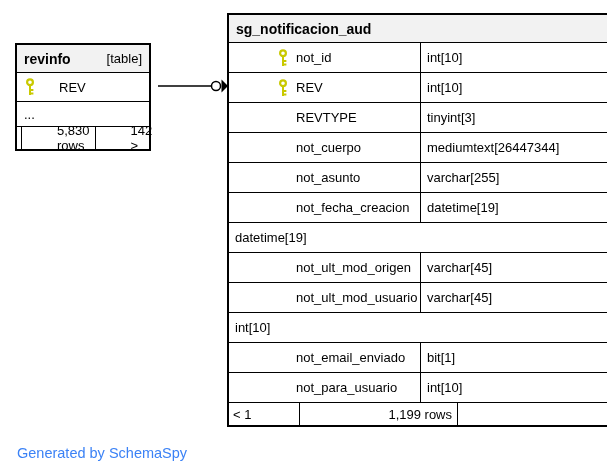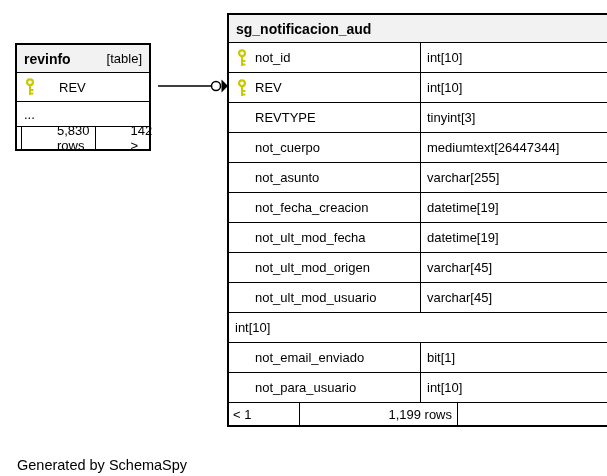--- a/index.html
+++ b/index.html
@@ -35,20 +35,21 @@
     font-size: 13px;
   }
   .tbl-sg .t-row { height: 29px; }
   .rev-row  { height: 28px; align-items: center; }
   .dots-row { height: 24px; align-items: center; padding-left: 7px; }
 
   .name-cell {
     width: 192px; display: flex; align-items: center;
     border-right: 1px solid var(--border-color, #000);
     box-sizing: border-box;
+    padding-left: 41px;
   }
   .type-cell { flex: 1; display: flex; align-items: center; padding-left: 6px; }
 
   .key-wrap { width: 10px; margin-left: 8px; display: flex; align-items: center; }
   .key-icon circle, .key-icon path { stroke: var(--key-color, #c8c800); }
   .col-name { margin-left: 8px; white-space: nowrap; }
   .tbl-revinfo .col-name { margin-left: 24px; }
 
   .t-footer {
     display: flex; align-items: stretch;
@@ -64,21 +65,21 @@
   .tbl-sg .f-rows  { width: 123px; }
   .tbl-sg .f-right { flex: 1; }
   .tbl-revinfo .f-left  { width: 17px; }
   .tbl-revinfo .f-rows  { width: 85px; }
   .tbl-revinfo .f-right { flex: 1; }
 
   .connector { position: absolute; left: 158px; top: 76px; }
 
   .credit {
     position: absolute; left: 17px; top: 445px;
-    font-size: 14.5px; color: #000000; margin-top: 12px;
+    font-size: 14.5px; color: #3b82f6;
   }
 </style>
 </head>
 <body>
 
 <div class="table-box tbl-revinfo">
   <div class="t-header">
     <span class="t-name">revinfo</span>
     <span class="t-badge">[table]</span>
   </div>
@@ -179,29 +180,20 @@
         <svg class="key-icon" width="10" height="18" viewBox="0 0 10 18" fill="none">
           <circle cx="5" cy="4.2" r="2.9" stroke-width="2.2"></circle>
           <path d="M5 7 V17 M5 12 H8.4 M5 15.5 H8.4" stroke-width="2"></path>
         </svg>
       </span>
       <span class="col-name">not_fecha_creacion</span>
     </div>
     <div class="type-cell">datetime[19]</div>
   </div>
       <div class="t-row col-row">
-    <div class="name-cell">
-      <span class="key-wrap" style="visibility: hidden;">
-        <svg class="key-icon" width="10" height="18" viewBox="0 0 10 18" fill="none">
-          <circle cx="5" cy="4.2" r="2.9" stroke-width="2.2"></circle>
-          <path d="M5 7 V17 M5 12 H8.4 M5 15.5 H8.4" stroke-width="2"></path>
-        </svg>
-      </span>
-      <span class="col-name">not_ult_mod_fecha</span>
-    </div>
     <div class="type-cell">datetime[19]</div>
   </div>
       <div class="t-row col-row">
     <div class="name-cell">
       <span class="key-wrap" style="visibility: hidden;">
         <svg class="key-icon" width="10" height="18" viewBox="0 0 10 18" fill="none">
           <circle cx="5" cy="4.2" r="2.9" stroke-width="2.2"></circle>
           <path d="M5 7 V17 M5 12 H8.4 M5 15.5 H8.4" stroke-width="2"></path>
         </svg>
       </span>

